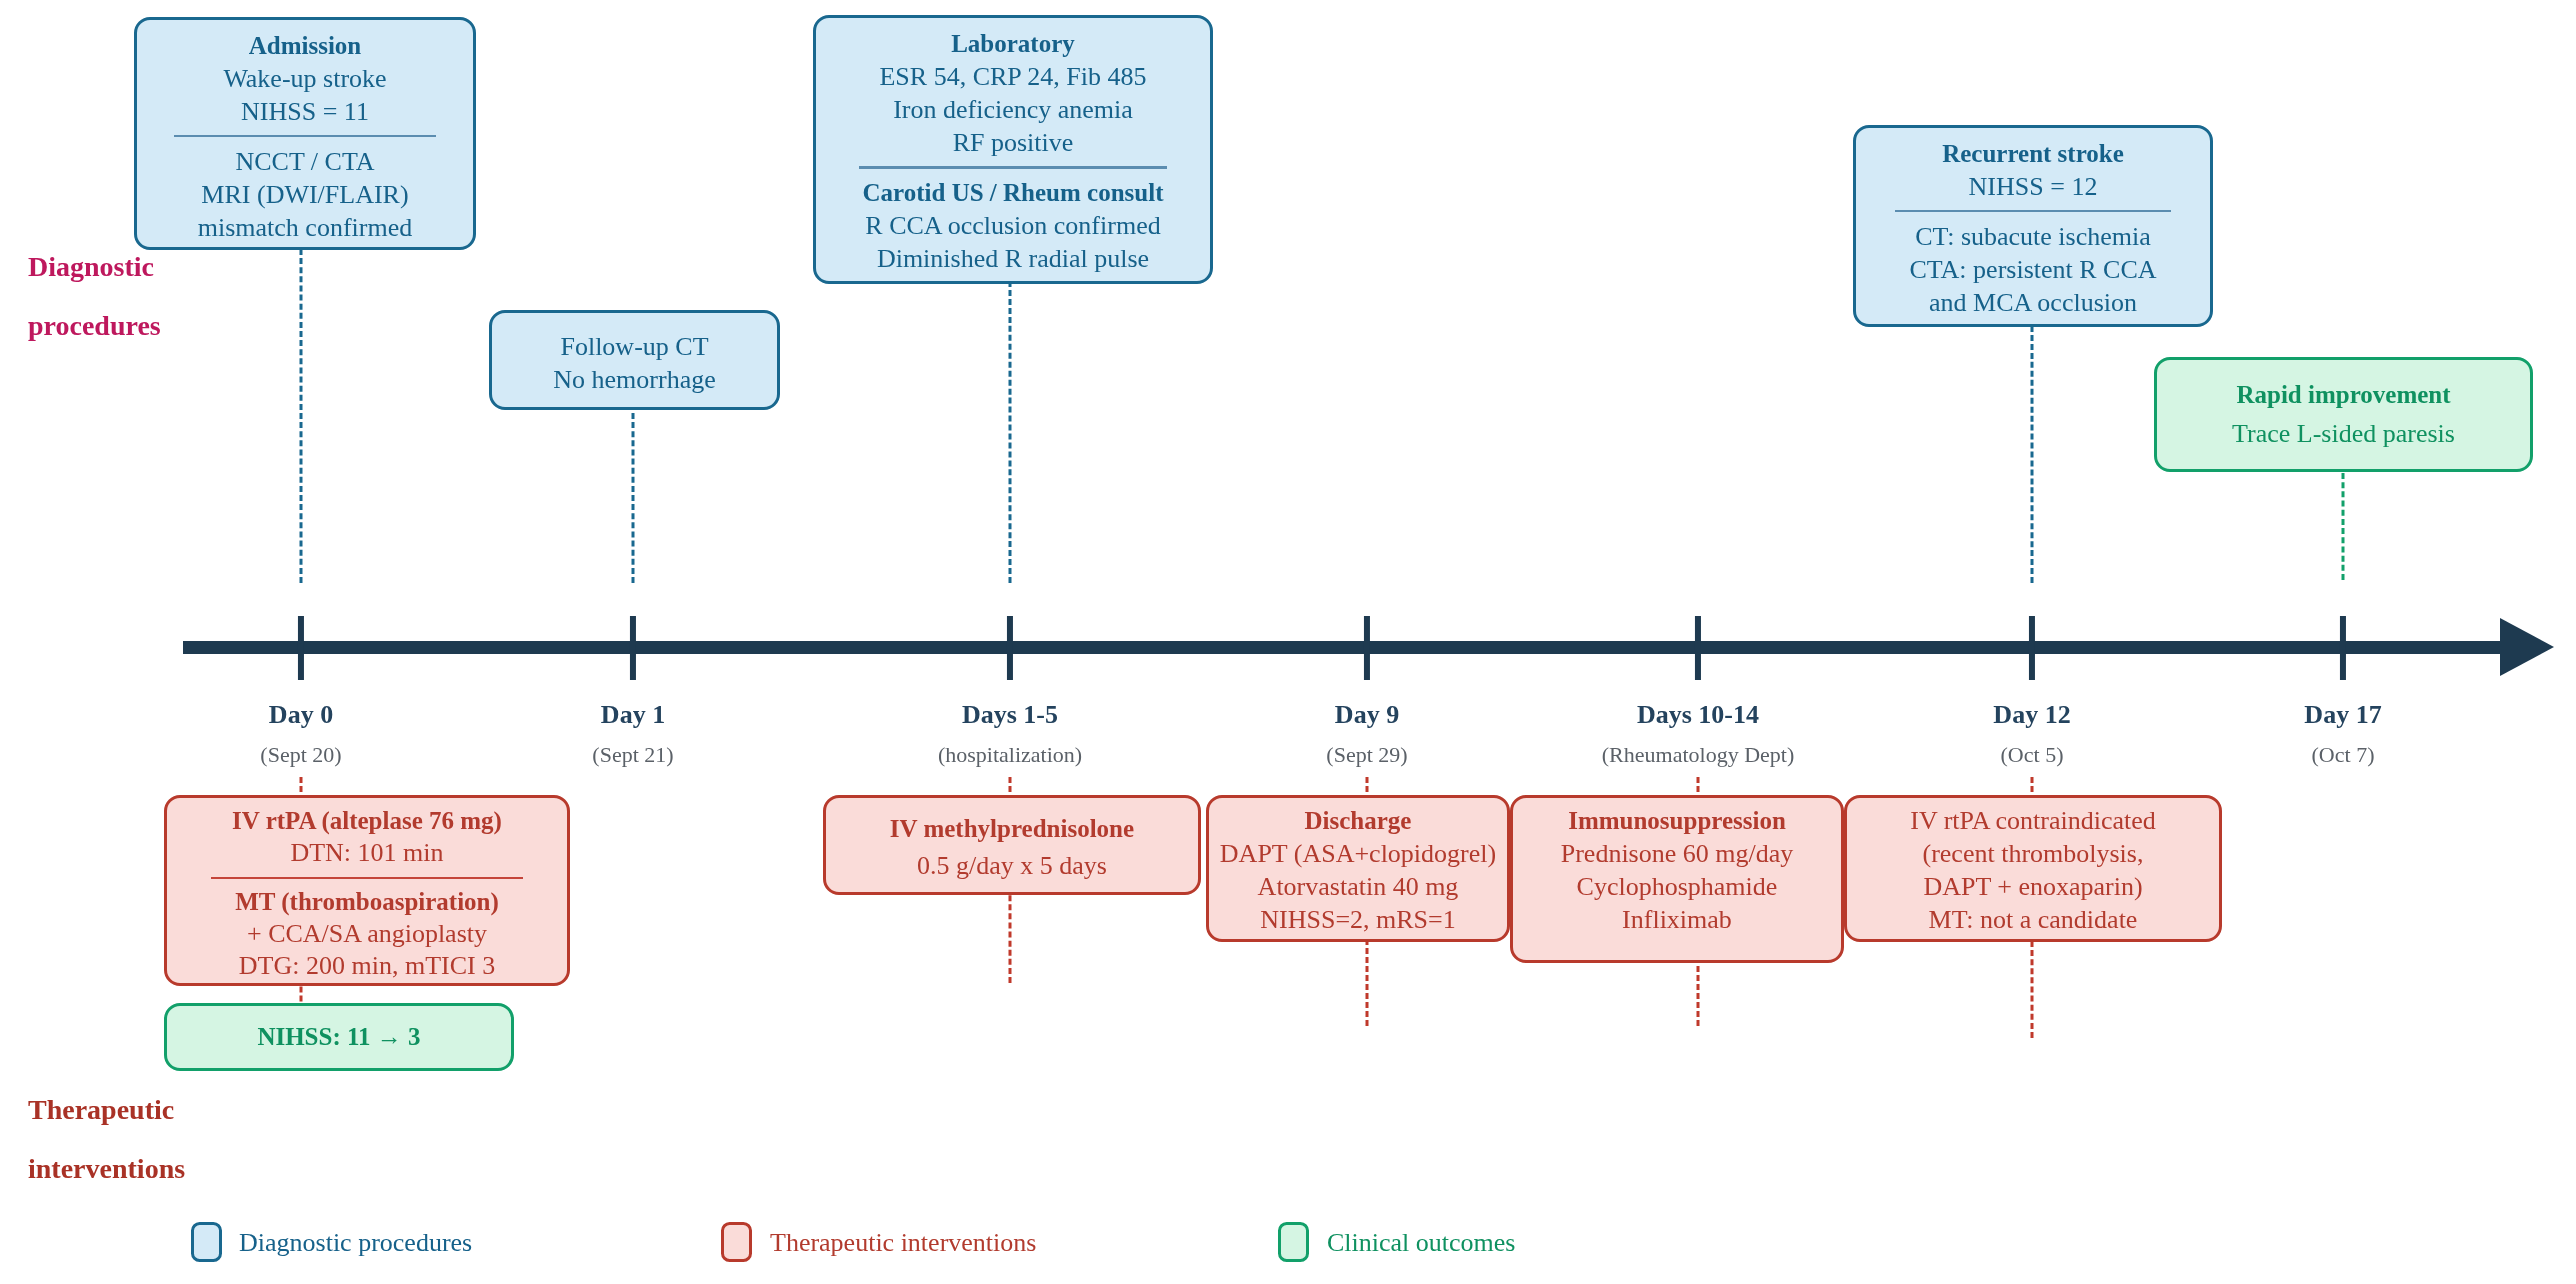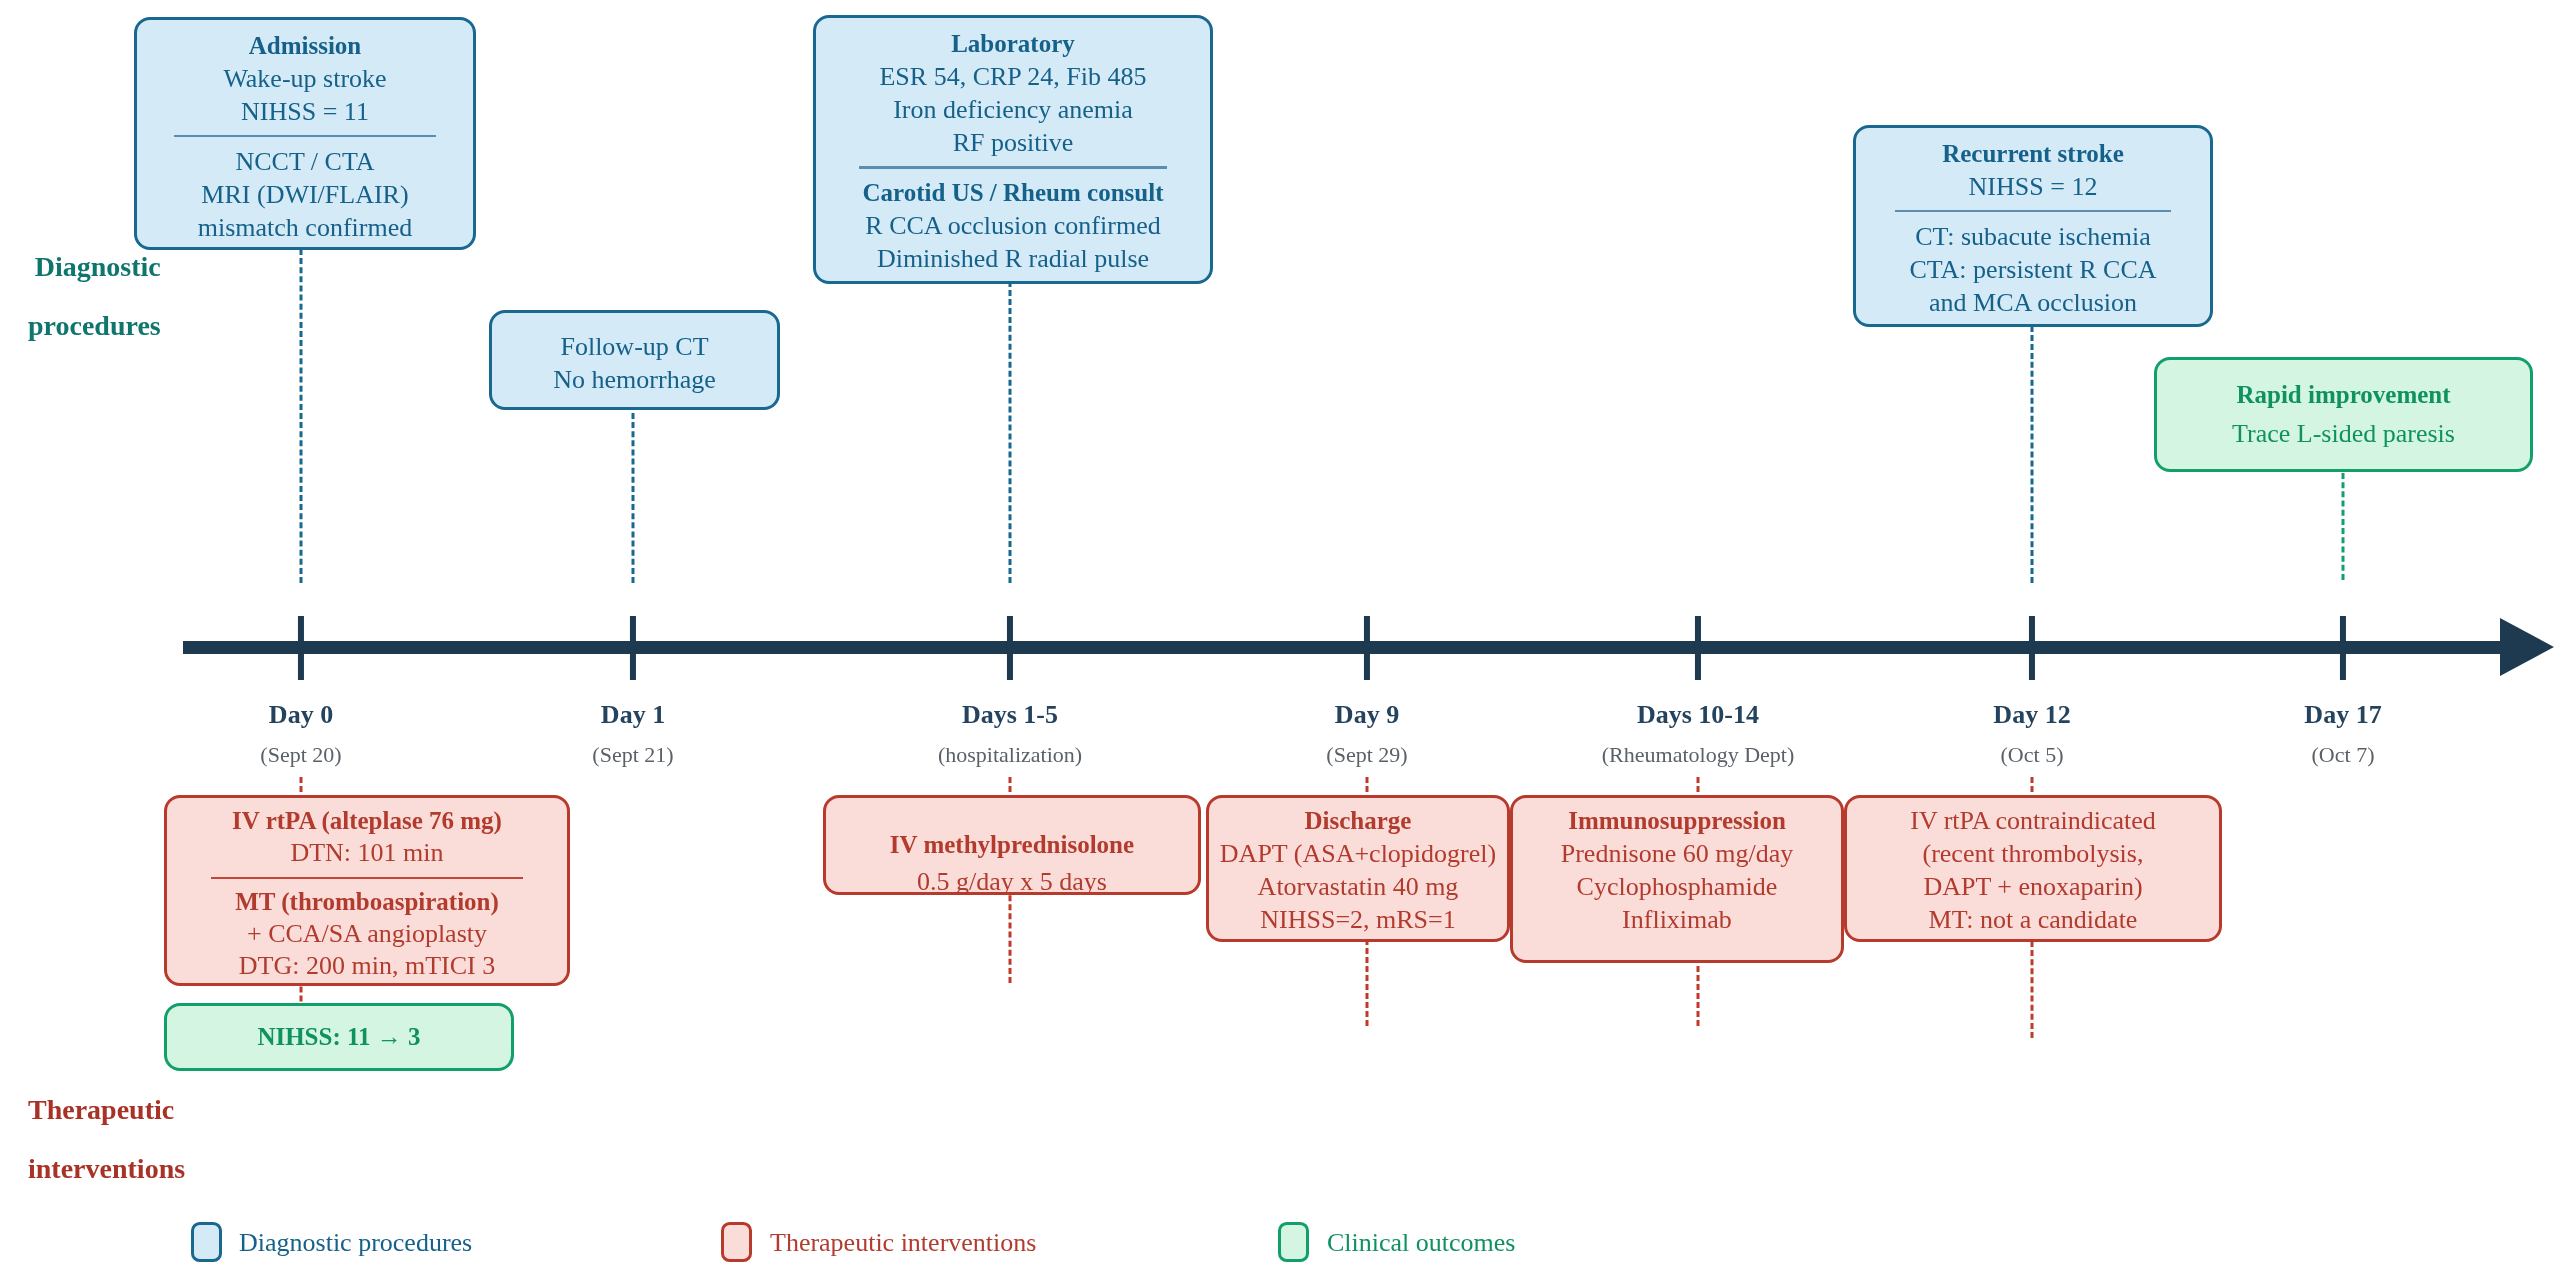--- a/index.html
+++ b/index.html
@@ -31,21 +31,21 @@
     color:#5b6168; white-space:nowrap; z-index:2; }
 
   
   .dash { position:absolute; width:0; transform:translateX(-50%); z-index:1; }
   .dash.b { border-left:3.1px dashed #19688f; }
   .dash.g { border-left:3.1px dashed #12a06a; }
   .dash.r { border-left:3.1px dashed #c0392b; }
 
   
   .side-label { position:absolute; left:28px; font-size:28px; font-weight:700; line-height:59px; z-index:2; }
-  .side-label.blue-t { color:#0f766e;text-align:right; }
+  .side-label.blue-t { color:#be185d; }
   .side-label.red-t  { color:#a93226; }
 
   
   .legend-swatch { position:absolute; top:1222px; width:31px; height:40px; border-radius:8.6px;
     box-sizing:border-box; z-index:2; }
   .legend-label { position:absolute; top:1223px; font-size:26px; line-height:39px; white-space:nowrap; z-index:2; }
   .sw-blue  { background:#d4eaf7; border:3.7px solid #19688f; }
   .sw-red   { background:#fadcd9; border:3.7px solid #b83a2c; }
   .sw-green { background:#d5f5e3; border:3.7px solid #12a06a; }
 </style>
@@ -146,21 +146,21 @@
   <div class="box red" style="left:164px; top:795px; width:406px; height:191px; padding-top:7.3px;">
     <div class="trow" style="line-height:32px;">IV rtPA (alteplase 76 mg)</div>
     <div class="row" style="line-height:32px;">DTN: 101 min</div>
     <div class="divider"></div>
     <div class="trow" style="line-height:32px;">MT (thromboaspiration)</div>
     <div class="row" style="line-height:32px;">+ CCA/SA angioplasty</div>
     <div class="row" style="line-height:32px;">DTG: 200 min, mTICI 3</div>
   </div>
 
   <div class="box red" style="left:823px; top:795px; width:378px; height:100px; padding-top:12.2px;">
-    <div class="trow" style="line-height:37px;margin-top:16px;">IV methylprednisolone</div>
+    <div class="trow" style="line-height:37px;">IV methylprednisolone</div>
     <div class="row" style="line-height:37px;">0.5 g/day x 5 days</div>
   </div>
 
   <div class="box red" style="left:1206px; top:795px; width:304px; height:147px; padding-top:6.1px;">
     <div class="trow">Discharge</div>
     <div class="row">DAPT (ASA+clopidogrel)</div>
     <div class="row">Atorvastatin 40 mg</div>
     <div class="row">NIHSS=2, mRS=1</div>
   </div>
 

